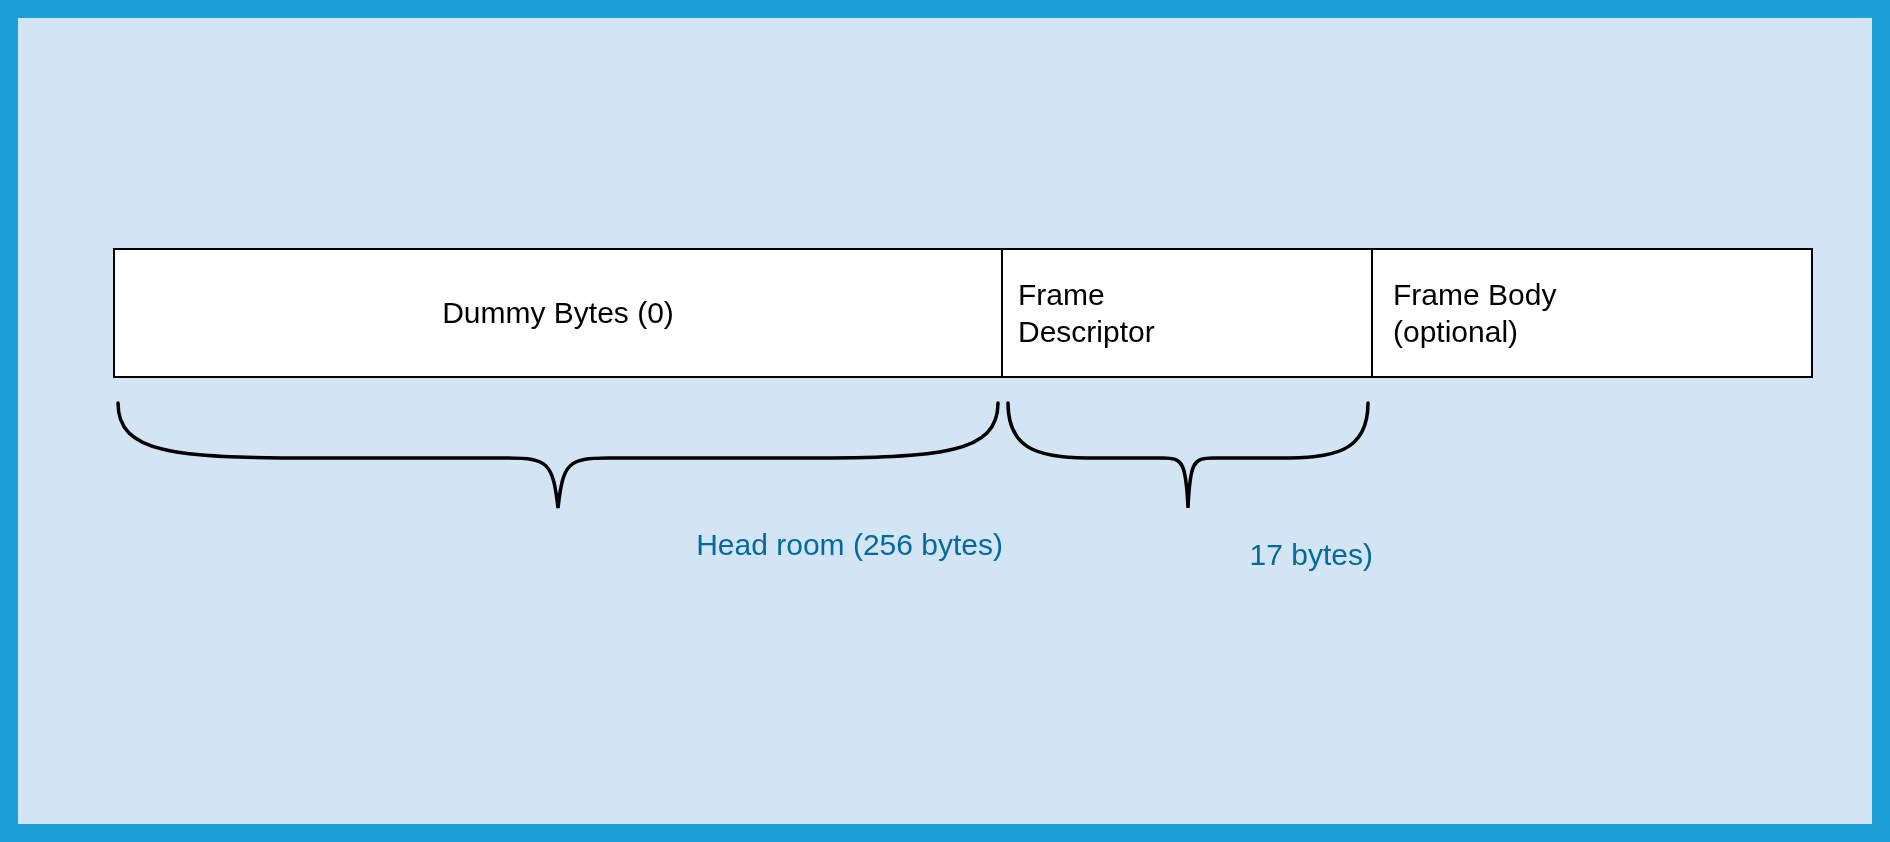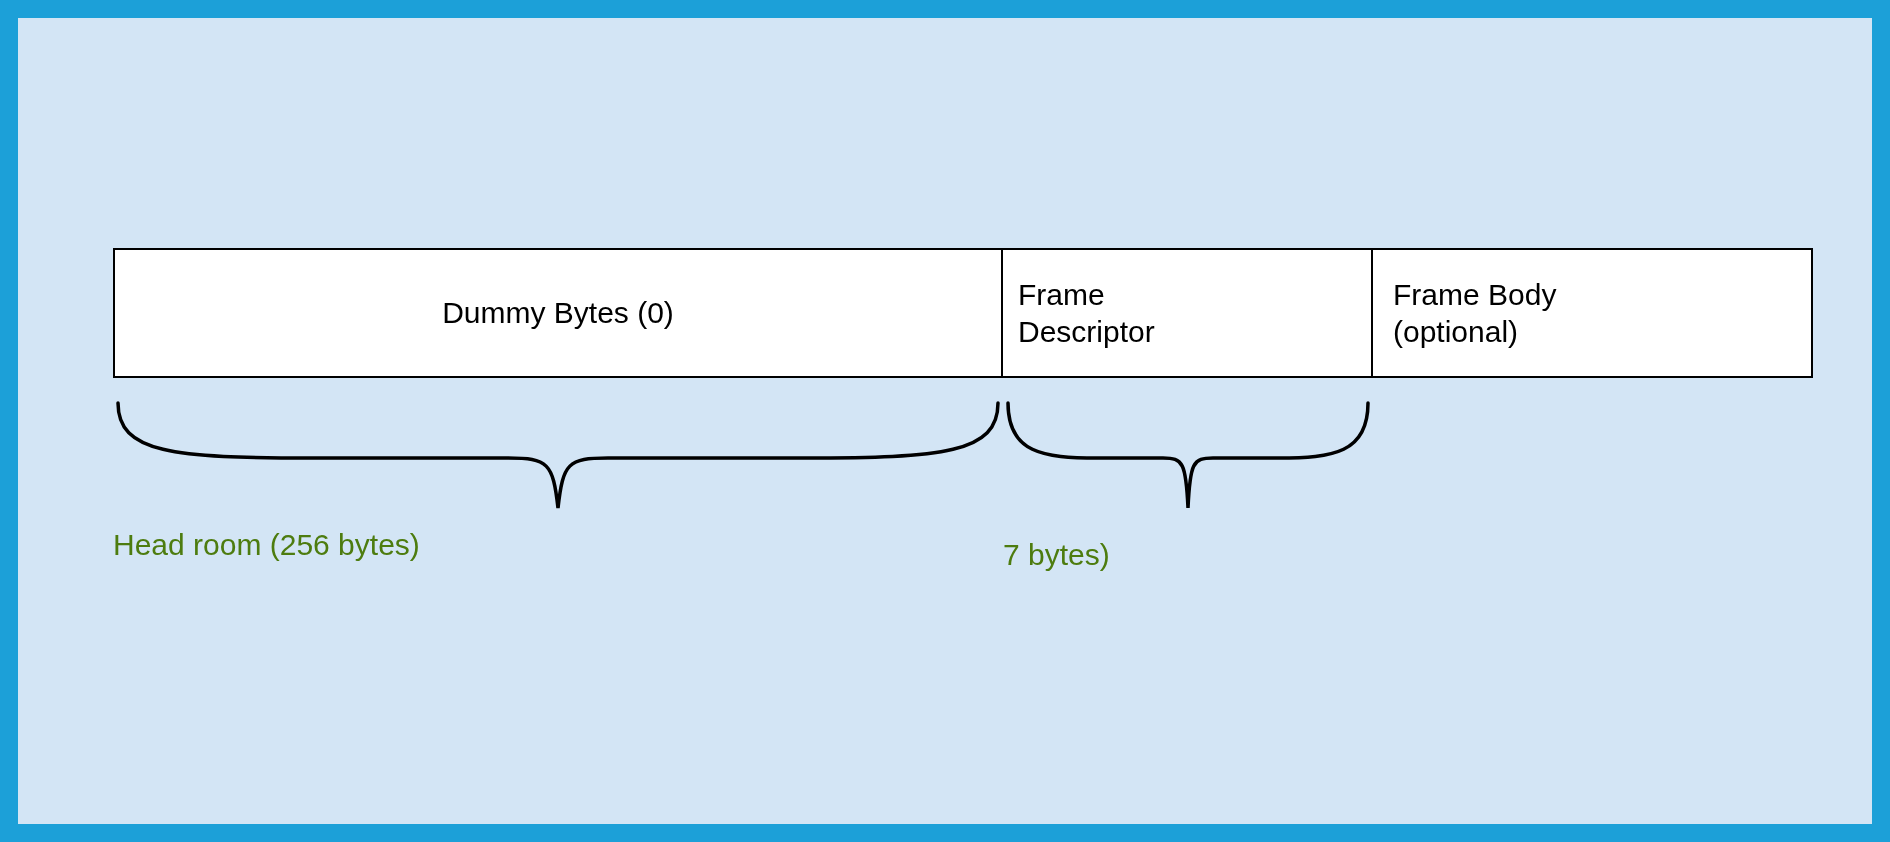--- a/index.html
+++ b/index.html
@@ -51,22 +51,22 @@
   .frame-cell span {
     line-height: 1.25;
   }
   .brace-svg {
     position: absolute;
     overflow: visible;
   }
   .brace-label {
     position: absolute;
     font-size: 30px;
-    color: #4d7c0f;
-    text-align: left;
+    color: #0369a1;
+    text-align: right;
   }
 </style>
 </head>
 <body>
 
 <div class="outer-border">
 
   <div class="frame-row">
     <div class="frame-cell cell-dummy">
       <span>Dummy Bytes (0)</span>
@@ -92,15 +92,15 @@
 
   <svg class="brace-svg" style="left:985px; top:380px; width:370px; height:120px;" viewBox="0 0 370 120" preserveAspectRatio="none">
     <path d="M 5 5
              C 5 55, 40 60, 95 60
              L 160 60
              C 180 60, 183 65, 185 110
              C 187 65, 190 60, 210 60
              L 275 60
              C 330 60, 365 55, 365 5" fill="none" stroke="#000" stroke-width="3.5" stroke-linecap="round"></path>
   </svg>
-  <div class="brace-label" style="left:985px; top:520px; width:370px;">7 bytes)</div>
+  <div class="brace-label" style="left:985px; top:520px; width:370px;">17 bytes)</div>
 
 </div>
 
 </body></html>

